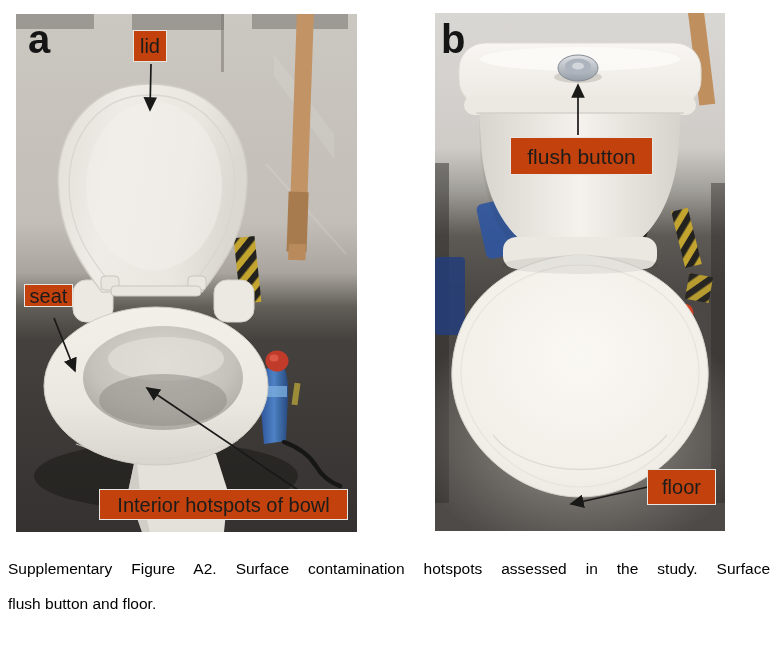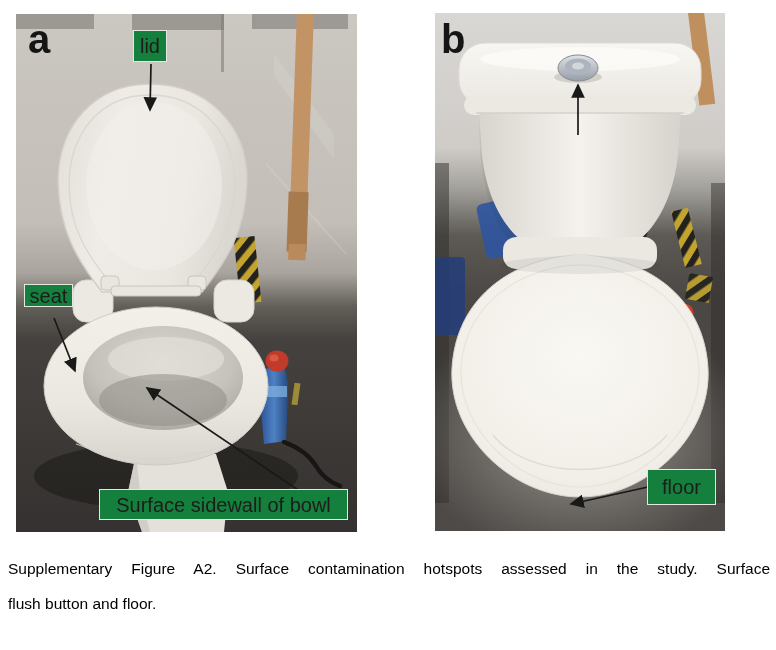--- a/index.html
+++ b/index.html
@@ -13,21 +13,21 @@
   .p-b{left:435px;top:13px;width:290px;height:518px}
 
   .marker{
     position:absolute;font-weight:bold;font-size:40px;line-height:1;
     color:#151515;letter-spacing:0;
   }
   .mk-a{left:12px;top:5px}
   .mk-b{left:6px;top:6px}
 
   .ann{
-    position:absolute;box-sizing:border-box;background:#15803d;
+    position:absolute;box-sizing:border-box;background:#c2410c;
     border:1px solid #e6e6e3;color:#1c1c1b;
     display:flex;align-items:center;justify-content:center;
     white-space:nowrap;line-height:1;
   }
   .ann-lid  {left:117px;top:16px; width:34px; height:32px;font-size:20px}
   .ann-seat {left:8px;  top:270px;width:49px; height:23px;font-size:20px}
   .ann-bowl {left:83px; top:475px;width:249px;height:31px;font-size:20px}
   .ann-flush{left:75px; top:124px;width:143px;height:38px;font-size:21px}
   .ann-floor{left:212px;top:456px;width:69px; height:36px;font-size:20px}
 
@@ -146,21 +146,21 @@
     <g stroke="#191918" stroke-width="1.7" fill="none">
       <line x1="135" y1="50" x2="134" y2="96" marker-end="url(#arwA)"></line>
       <line x1="38" y1="304" x2="59" y2="357" marker-end="url(#arwA)"></line>
       <line x1="288" y1="480" x2="131" y2="374" marker-end="url(#arwA)"></line>
     </g>
   </svg>
 
   <div class="marker mk-a">a</div>
   <div class="ann ann-lid">lid</div>
   <div class="ann ann-seat">seat</div>
-  <div class="ann ann-bowl">Surface sidewall of bowl</div>
+  <div class="ann ann-bowl">Interior hotspots of bowl</div>
 </div>
 
 <div class="panel p-b">
   <svg width="290" height="518" viewBox="0 0 290 518">
     <defs>
       <linearGradient id="bgB" x1="0" y1="0" x2="0" y2="1">
         <stop offset="0" stop-color="#d9d7d4"></stop>
         <stop offset="0.26" stop-color="#cfccc8"></stop>
         <stop offset="0.34" stop-color="#a2a09b"></stop>
         <stop offset="0.43" stop-color="#5d5a56"></stop>
@@ -249,19 +249,20 @@
       <path d="M58,422 C95,468 195,468 232,422" fill="none" stroke="#d9d5ce" stroke-width="1.3" opacity="0.8"></path>
     </g>
 
     <g stroke="#191918" stroke-width="1.7" fill="none">
       <line x1="143" y1="122" x2="143" y2="72" marker-end="url(#arwB)"></line>
       <line x1="213" y1="474" x2="136" y2="491" marker-end="url(#arwB)"></line>
     </g>
   </svg>
 
   <div class="marker mk-b">b</div>
+  <div class="ann ann-flush">flush button</div>
   <div class="ann ann-floor">floor</div>
 </div>
 
 <p class="caption">
   <span class="cap-line"><strong>Supplementary Figure A2.</strong><span> Surface contamination hotspots assessed in the study. </span><strong>Surface</strong></span>
   <span class="cap-line last"><span>flush button and floor.</span></span>
 </p>
 
 </body></html>

